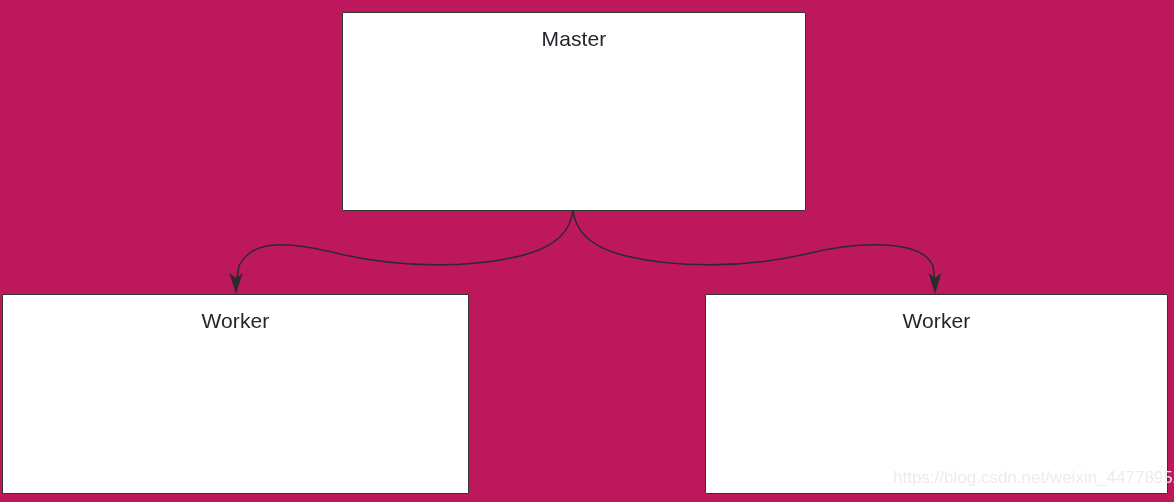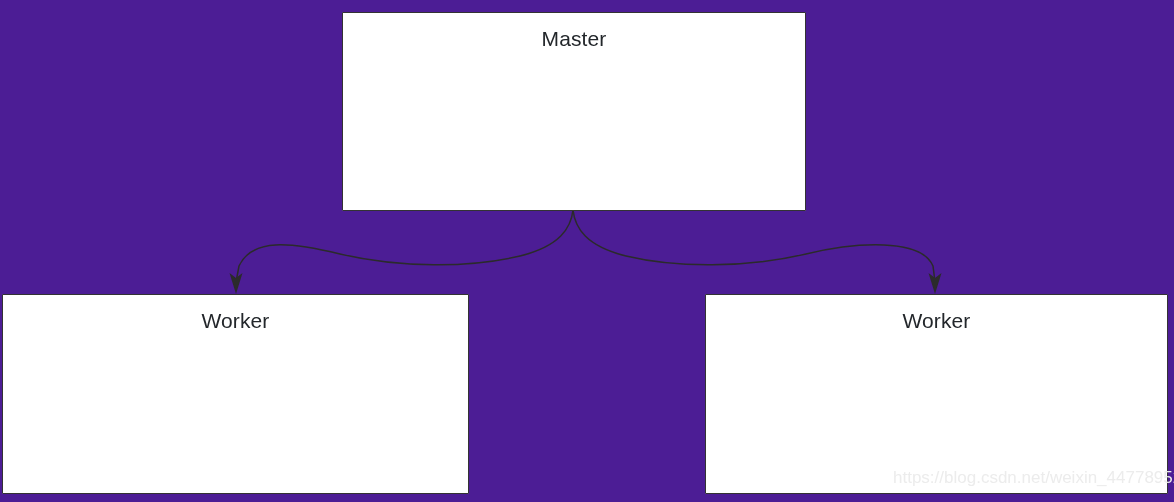--- a/index.html
+++ b/index.html
@@ -8,21 +8,21 @@
     padding: 0;
     background: #ffffff;
   }
   body {
     font-family: "Liberation Sans", sans-serif;
   }
   #canvas {
     position: relative;
     width: 1174px;
     height: 502px;
-    background: #4c1d95;
+    background: #be185d;
     overflow: hidden;
   }
   .node {
     position: absolute;
     box-sizing: border-box;
     background: #ffffff;
     border: 1.4px solid #333333;
     border-radius: 1px;
   }
   .node-label {

